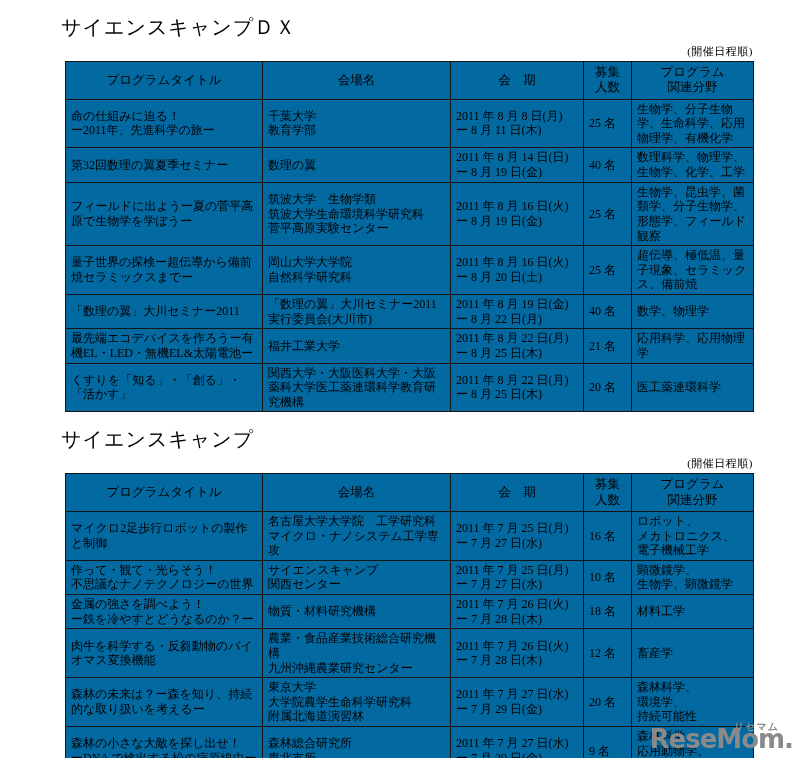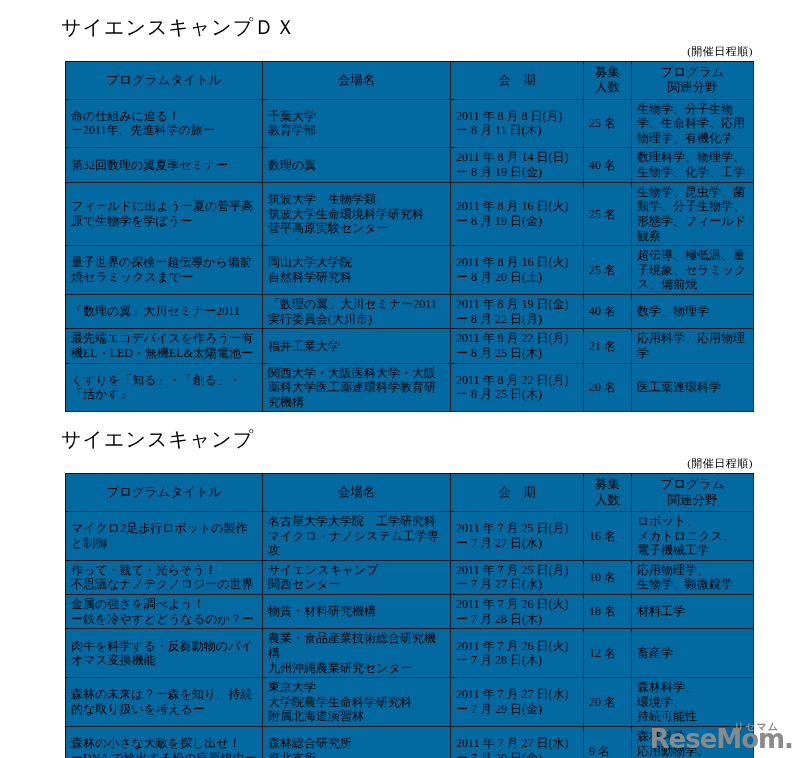--- a/index.html
+++ b/index.html
@@ -278,21 +278,21 @@
               <div class="ln">関西センター</div>
             </td>
             <td class="c-period">
               <div class="ln">2011 年 7 月 25 日(月)</div>
               <div class="ln">ー 7 月 27 日(水)</div>
             </td>
             <td class="c-capacity">
               <div class="ln">10 名</div>
             </td>
             <td class="c-fields">
-              <div class="ln">応用物理学、</div>
+              <div class="ln">顕微鏡学、</div>
               <div class="ln">生物学、顕微鏡学</div>
             </td>
           </tr>
           <tr>
             <td class="c-title">
               <div class="ln">金属の強さを調べよう！</div>
               <div class="ln">ー鉄を冷やすとどうなるのか？ー</div>
             </td>
             <td class="c-venue">
               <div class="ln">物質・材料研究機構</div>

